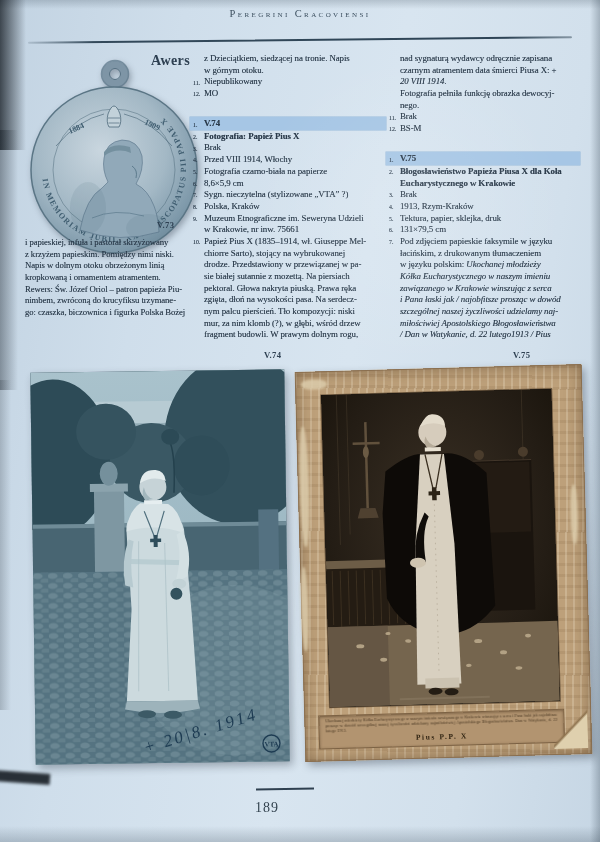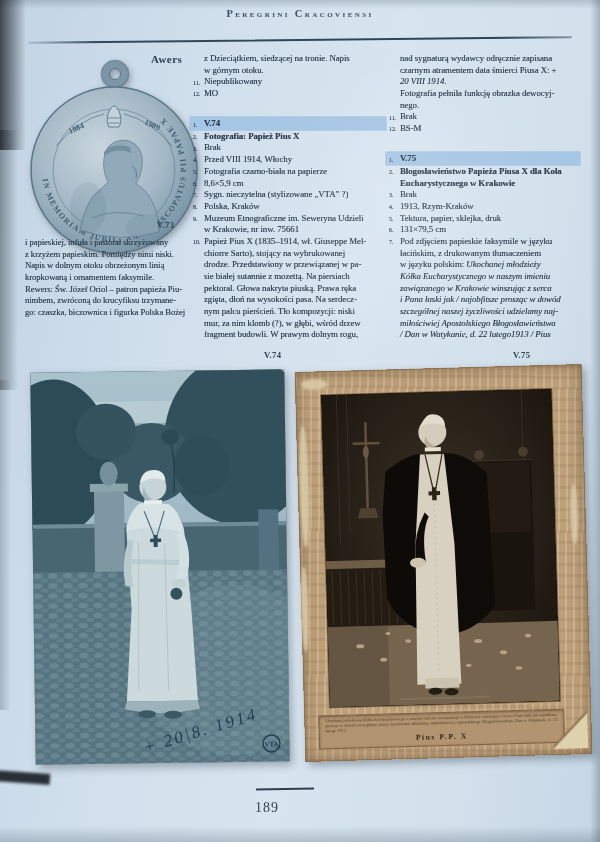--- a/index.html
+++ b/index.html
@@ -9,25 +9,25 @@
   .ov{position:absolute;pointer-events:none;}
   .shadL1{left:0;top:0;width:26px;height:150px;background:linear-gradient(to right,rgba(10,16,22,.72),rgba(10,16,22,0));}
   .shadL2{left:0;top:130px;width:18px;height:260px;background:linear-gradient(to right,rgba(16,24,32,.38),rgba(16,24,32,0));}
   .shadL3{left:0;top:380px;width:11px;height:330px;background:linear-gradient(to right,rgba(16,24,32,.2),rgba(16,24,32,0));}
   .blackStreak{left:-6px;top:772px;width:56px;height:11px;background:#0c1218;transform:rotate(4deg);filter:blur(1.5px);opacity:.85;}
   .shadR{right:0;top:0;width:10px;height:842px;background:linear-gradient(to left,rgba(40,56,70,.28),rgba(40,56,70,0));}
   .shadB{left:0;bottom:0;width:600px;height:16px;background:linear-gradient(to top,rgba(40,56,70,.22),rgba(40,56,70,0));}
   .shadT{left:0;top:0;width:600px;height:9px;background:linear-gradient(to bottom,rgba(40,56,70,.2),rgba(40,56,70,0));}
   .glow{right:30px;top:50px;width:320px;height:320px;background:radial-gradient(circle,rgba(255,255,255,.13),rgba(255,255,255,0) 70%);}
   .hdr{position:absolute;top:8px;left:0;right:0;text-align:center;font-variant:small-caps;
-    letter-spacing:2.4px;font-size:10.5px;color:#3b4e5e;font-weight:bold;}
+    letter-spacing:2.4px;font-size:10.5px;color:#3b4e5e;}
   .hdr-rule{position:absolute;top:39px;left:28px;width:544px;height:2px;border-radius:2px;
     background:linear-gradient(90deg,rgba(40,60,75,.15),#33495a 12%,#2e4456 88%,rgba(40,60,75,.45));
     transform:rotate(-0.6deg);}
-  .awers{position:absolute;left:151px;top:53px;font-weight:bold;font-size:11px;letter-spacing:.4px;color:#2e4052;}
+  .awers{position:absolute;left:151px;top:53px;font-weight:bold;font-size:14px;letter-spacing:.4px;color:#2e4052;}
   .cap{position:absolute;font-size:8.6px;font-weight:bold;color:#2e4052;letter-spacing:.4px;text-align:center;}
   .cap73{left:157px;top:220px;}
   .cap74{left:264px;top:350px;}
   .cap75{left:513px;top:350px;}
   .medal{position:absolute;left:28px;top:58px;width:172px;height:196px;filter:drop-shadow(2px 3px 3px rgba(30,40,55,.35));}
   .col{position:absolute;font-size:8.9px;letter-spacing:-0.08px;line-height:11.7px;
     text-shadow:0 0 .4px rgba(42,58,74,.55);}
   .colL{left:18px;top:237px;width:176px;font-size:8.7px;}
   .colM{left:193px;top:53px;width:193px;}
   .colR{left:389px;top:53px;width:191px;}
@@ -110,21 +110,21 @@
       <ellipse cx="60" cy="150" rx="18" ry="26" fill="#4c6878" opacity=".12"></ellipse>
       <ellipse cx="120" cy="170" rx="22" ry="14" fill="#4c6878" opacity=".12"></ellipse>
     </svg>
   </div>
   <div class="cap cap73">V.73</div>
 
   <div class="col colL">
       <div class="ln"><span class="t">i papieskiej, infuła i pastorał skrzyżowany</span></div>
       <div class="ln"><span class="t">z krzyżem papieskim. Pomiędzy nimi niski.</span></div>
       <div class="ln"><span class="t">Napis w dolnym otoku obrzeżonym linią</span></div>
-      <div class="ln"><span class="t">kropkowaną i ornamentem faksymile.</span></div>
+      <div class="ln"><span class="t">kropkowaną i ornamentem atramentem.</span></div>
       <div class="ln"><span class="t">Rewers: Św. Józef Oriol – patron papieża Piu-</span></div>
       <div class="ln"><span class="t">nimbem, zwróconą do krucyfiksu trzymane-</span></div>
       <div class="ln"><span class="t">go: czaszka, biczownica i figurka Polska Bożej</span></div>
     </div>
   <div class="col colM">
       <div class="ln"><span class="t">z Dzieciątkiem, siedzącej na tronie. Napis</span></div>
       <div class="ln"><span class="t">w górnym otoku.</span></div>
       <div class="ln"><span class="num">11.</span><span class="t">Niepublikowany</span></div>
       <div class="ln"><span class="num">12.</span><span class="t">MO</span></div>
       <div class="ln sp"></div>

